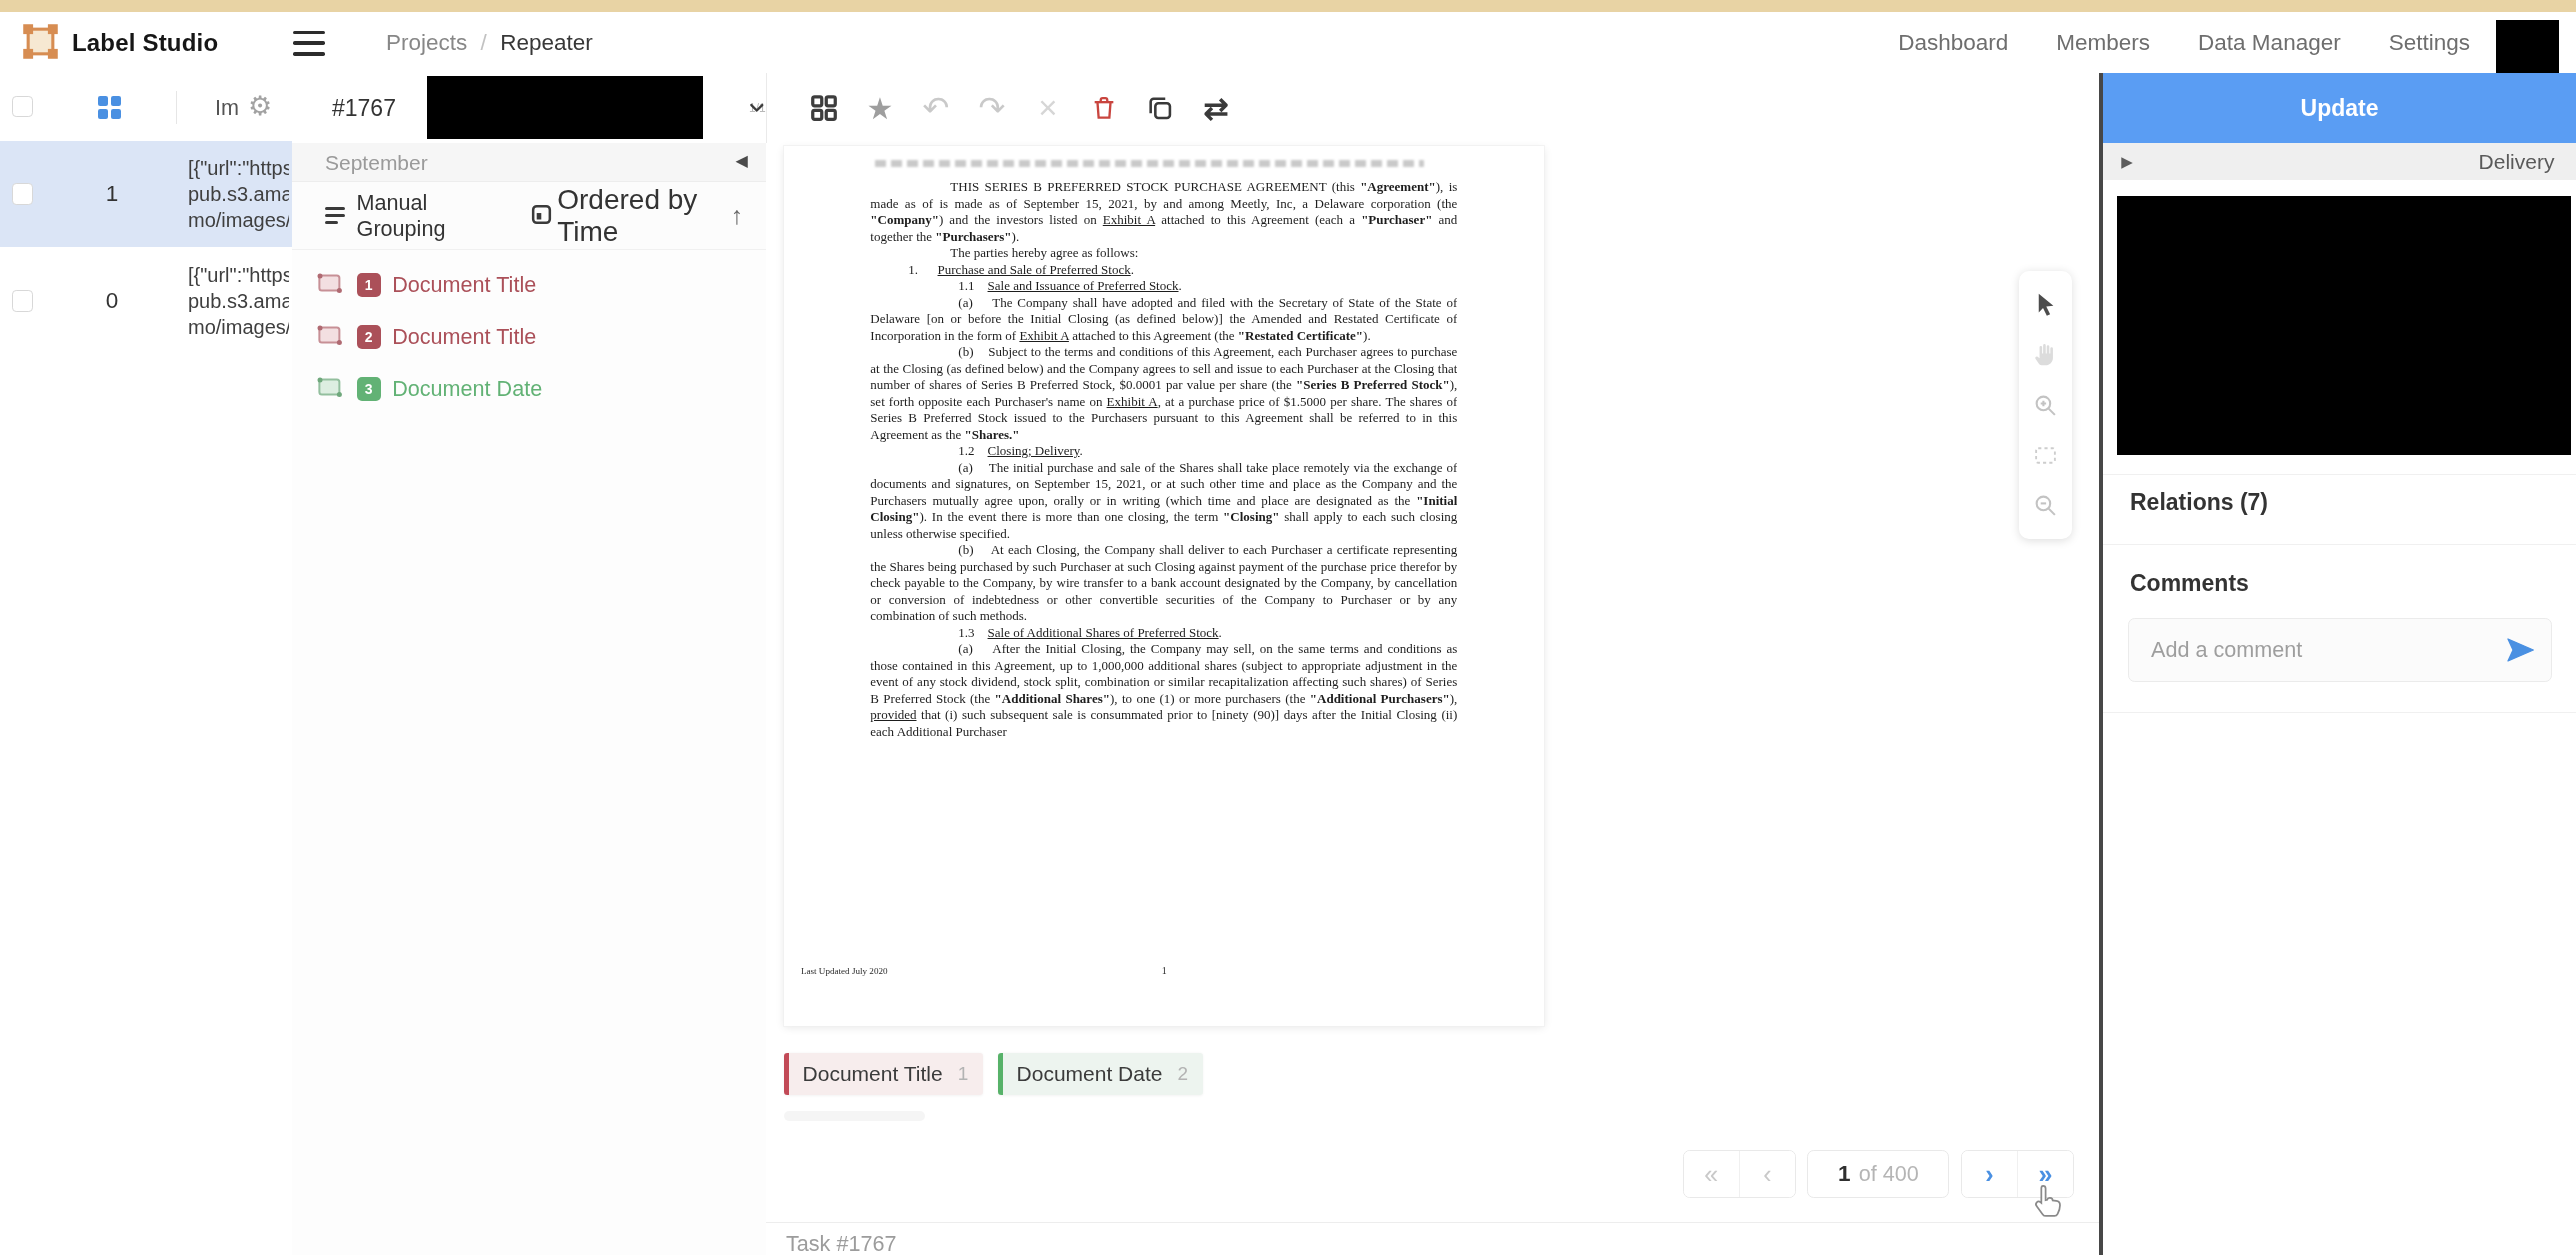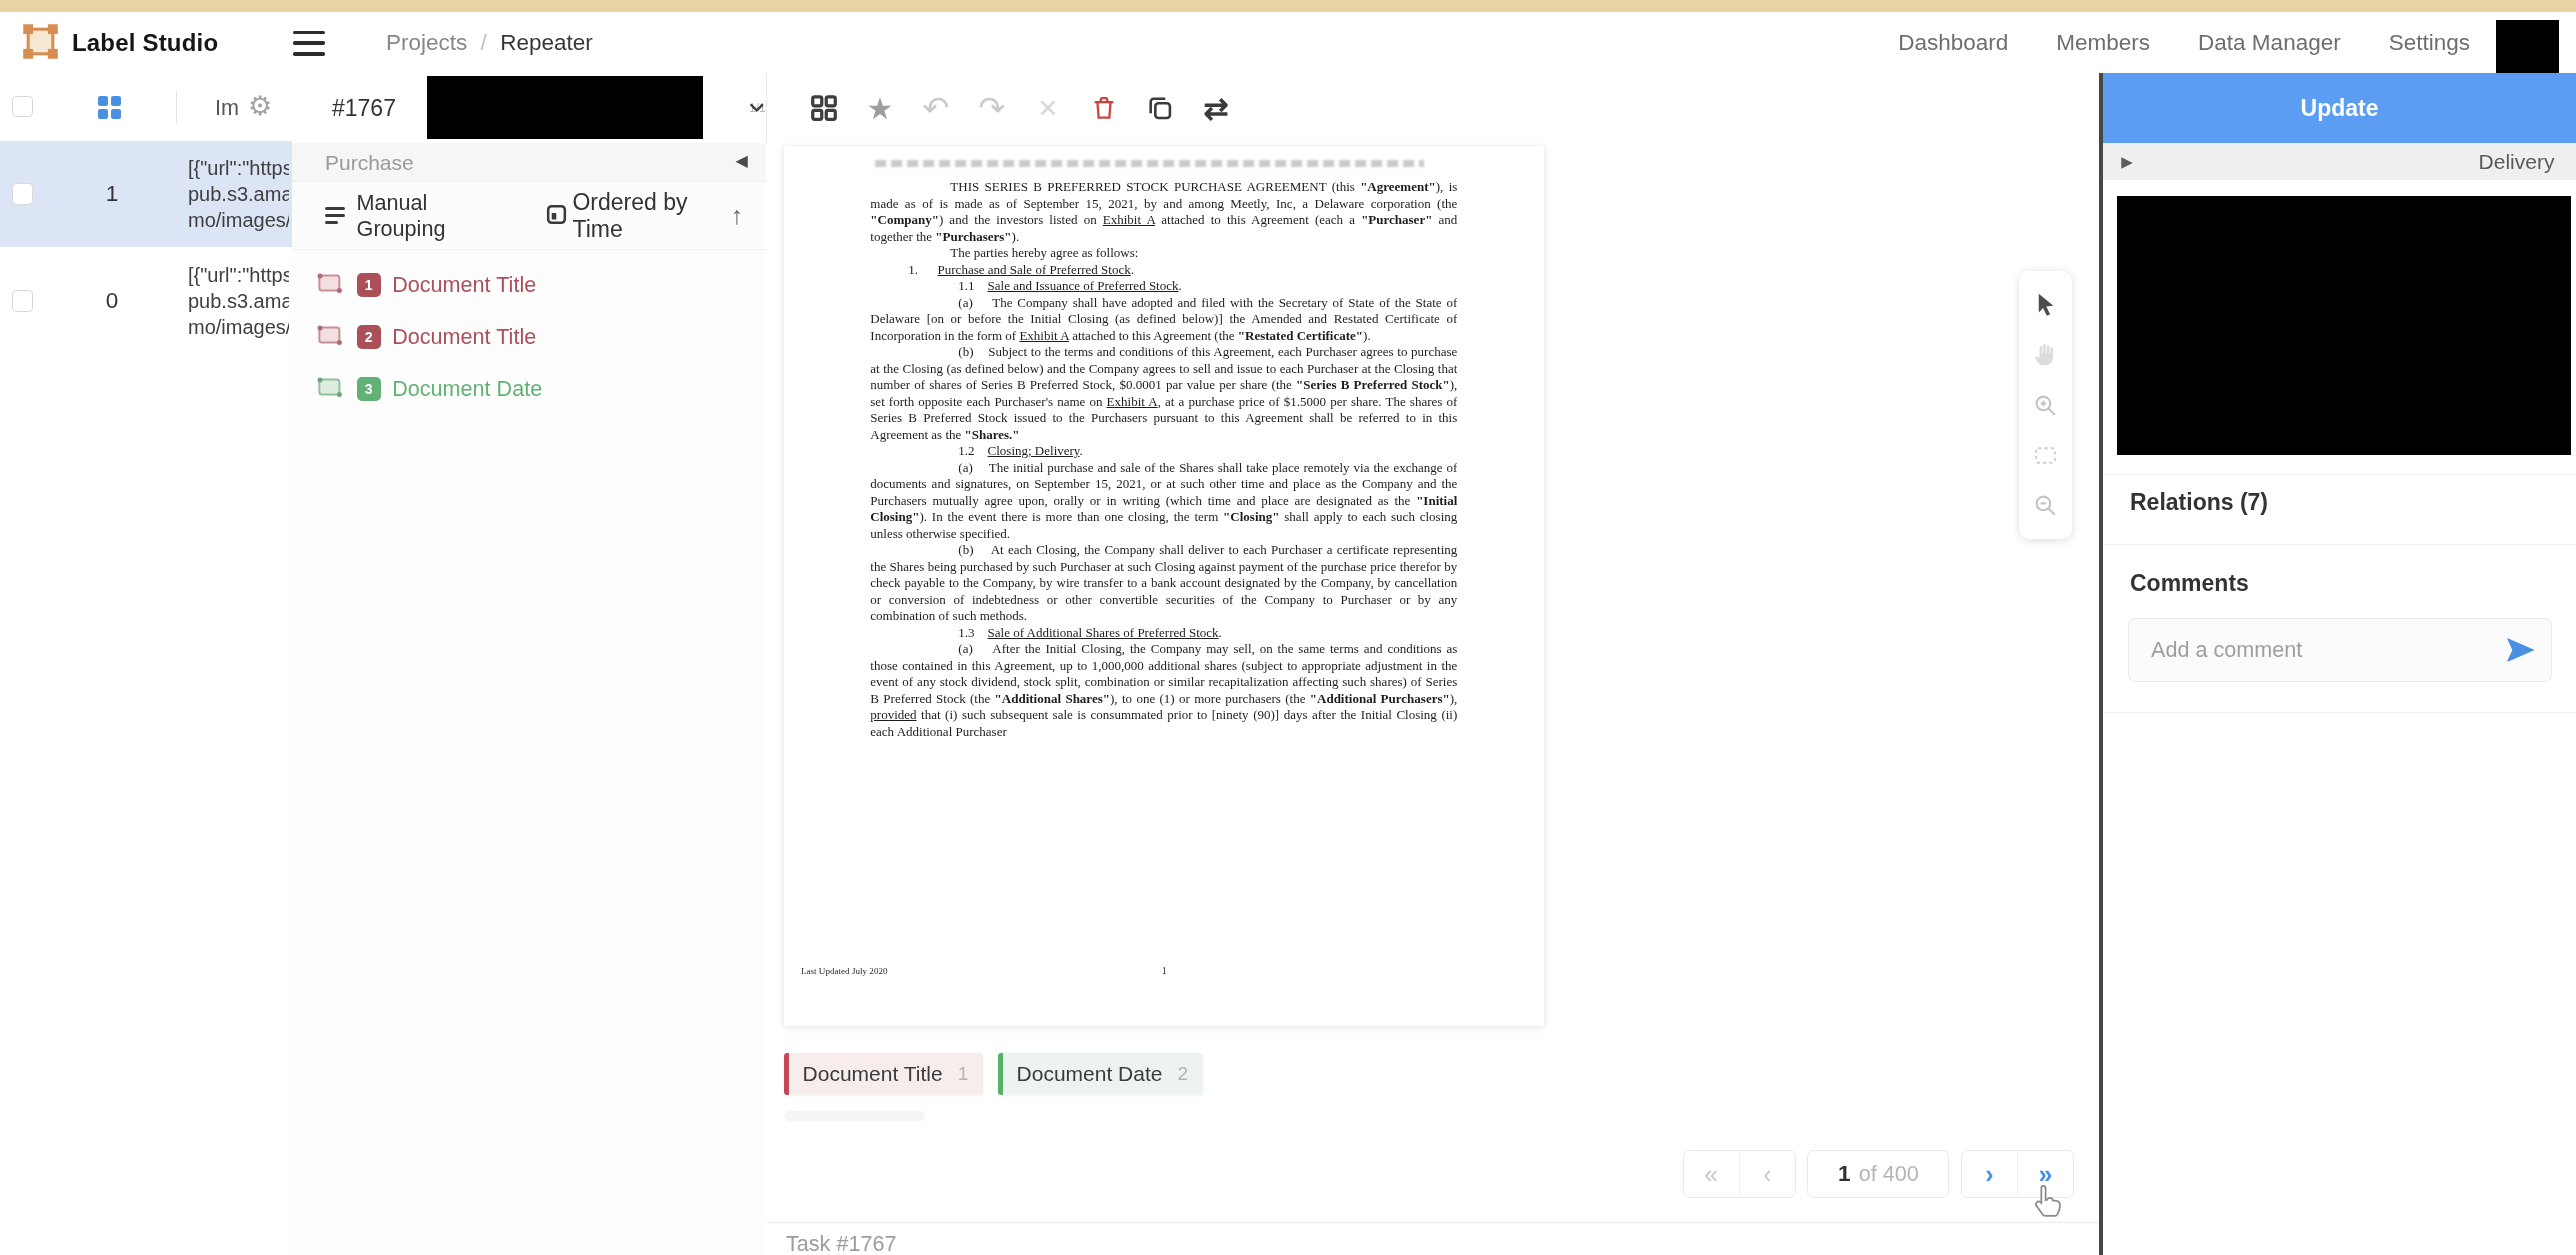--- a/index.html
+++ b/index.html
@@ -53,21 +53,21 @@
   
   #outliner{left:292px;top:143px;width:474px;height:1113px;background:#fdfdfd;border-right:0.8px solid #e4e4e4;}
   #outliner-header{left:0;top:0;width:100%;height:38px;background:#f6f6f6;border-bottom:0.8px solid #ededed;}
   #outliner-title{left:33px;top:7.5px;font-size:21px;color:#9a9a9a;}
   #outliner-collapse{right:18.3px;top:8.3px;font-size:16px;color:#4a4a4a;cursor:pointer;}
   #grouping-row{left:0;top:39px;width:100%;height:67px;background:#fcfcfc;border-bottom:0.8px solid #f0f0f0;display:flex;align-items:center;}
   #grouping-icon{margin-left:33px;display:flex;flex-direction:column;gap:3.7px;}
   #grouping-icon div{height:3.3px;background:#3a3a3a;border-radius:1.7px;}
   #grouping-label{margin-left:11.6px;font-size:21.6px;color:#333;font-weight:500;cursor:pointer;}
   #ordering-icon{margin-left:35px;}
-  #ordering-label{margin-left:3px;font-size:23px;color:#333;font-weight:500;cursor:pointer;}
+  #ordering-label{margin-left:3px;font-size:28px;color:#333;font-weight:500;cursor:pointer;}
   #ordering-dir{margin-left:auto;margin-right:23px;font-size:25px;color:#6a6a6a;cursor:pointer;}
   .region-row{position:relative;height:52px;display:flex;align-items:center;padding-left:23px;cursor:pointer;}
   .region-badge{width:24px;height:24px;border-radius:5px;margin-left:11.6px;display:flex;align-items:center;justify-content:center;
                 color:#fff;font-size:14px;font-weight:700;}
   .region-label{margin-left:11.6px;font-size:21.6px;font-weight:500;}
 
   
   #doc-panel{left:766px;top:143px;width:1333px;height:1113px;background:#fff;}
   #doc-page{left:18.3px;top:3.3px;width:760px;height:880px;background:#fff;
             box-shadow:0 0 0 0.8px #f0f0f0,0 1.7px 8.3px rgba(0,0,0,.10);}
@@ -248,21 +248,21 @@
               <path d="M16.5 4H6.6A2.6 2.6 0 0 0 4 6.6v9.9"></path>
             </g>
           </svg>
       </span>
       <span class="ticon glyph-swap">⇄</span>
     </div>
   </div>
 
   <div class="abs" id="outliner">
     <div class="abs" id="outliner-header">
-      <span class="abs" id="outliner-title">Purchase</span>
+      <span class="abs" id="outliner-title">September</span>
       <span class="abs" id="outliner-collapse">◀</span>
     </div>
     <div class="abs" id="grouping-row">
       <span id="grouping-icon">
         <div style="width:20px;"></div>
           <div style="width:20px;"></div>
           <div style="width:13.3px;"></div>
       </span>
       <span id="grouping-label">Manual Grouping</span>
       <span id="ordering-icon">

